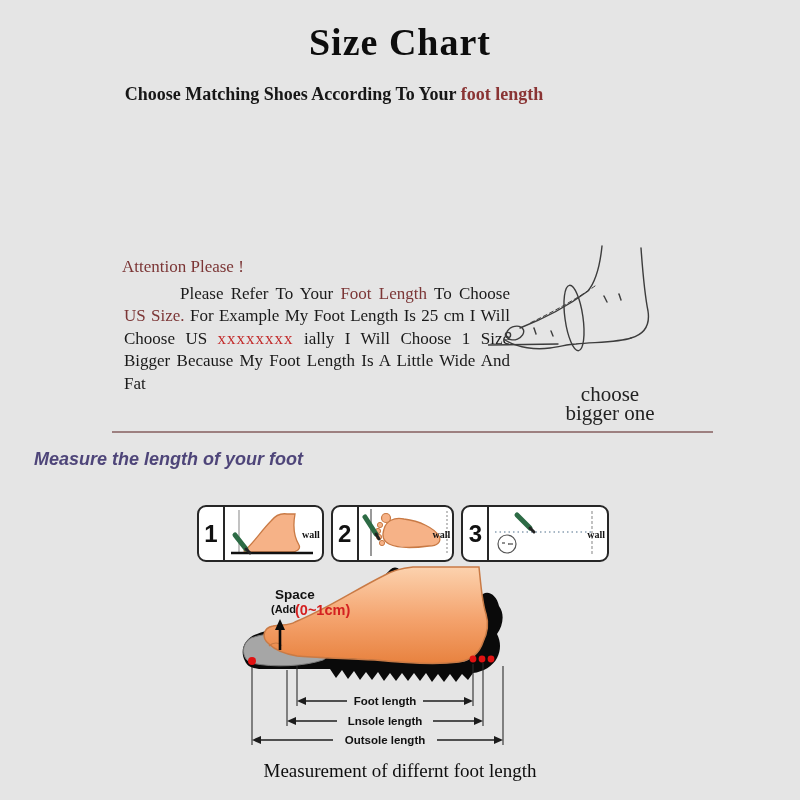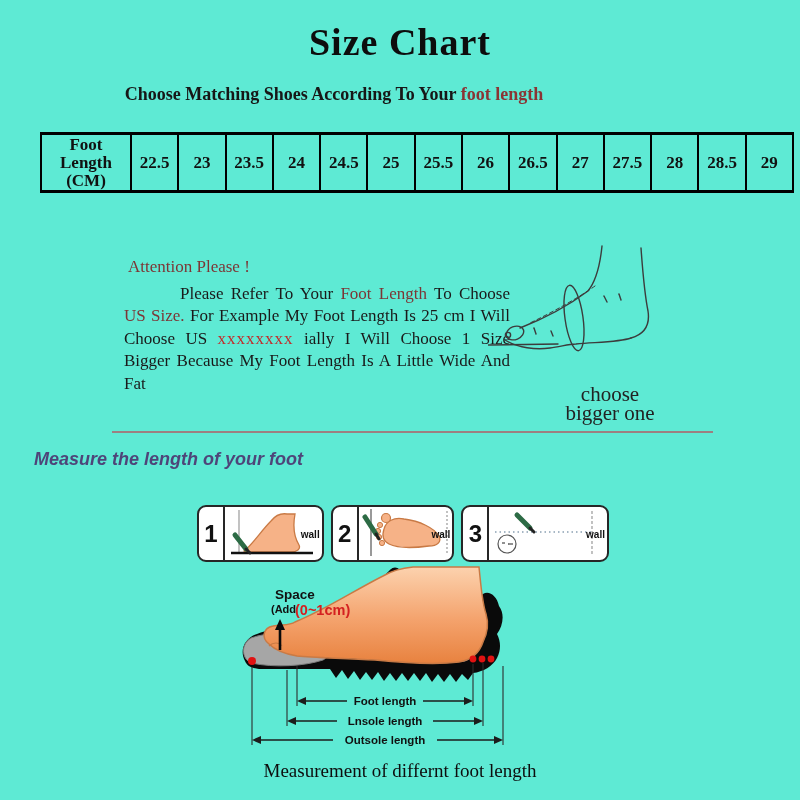--- a/index.html
+++ b/index.html
@@ -1,36 +1,36 @@
 <!DOCTYPE html>
 <html><head>
 <meta charset="utf-8">
 <style>
   html,body{margin:0;padding:0;background:#ffffff;}
-  #canvas{position:relative;width:800px;height:800px;background:#5eead4;overflow:hidden;
+  #canvas{position:relative;width:800px;height:800px;background:#e5e5e5;overflow:hidden;
           font-family:"Liberation Serif",serif;color:#111;}
 
   .page-title{position:absolute;top:20px;left:0;width:800px;text-align:center;
     font-size:38px;font-weight:bold;letter-spacing:1px;color:#0d0d0d;}
   .subtitle{position:absolute;top:84px;left:0;width:668px;text-align:center;
     font-size:18px;font-weight:bold;color:#171717;}
   .subtitle .hl{color:#8a3434;}
 
   table.size-table{position:absolute;left:40px;top:132px;width:754px;
     border-collapse:collapse;table-layout:fixed;
     border-top:3px solid #000;border-bottom:3px solid #000;}
   table.size-table th,table.size-table td{border:2px solid #000;text-align:center;
     font-weight:bold;font-size:17px;font-family:"Liberation Serif",serif;padding:0;}
   table.size-table tr.r1{height:44px;}
   table.size-table tr.r2{height:58px;}
   table.size-table th{line-height:18px;}
 
   .attention{position:absolute;left:120px;top:256px;width:394px;
     font-size:17px;line-height:22.5px;color:#1a1a1a;}
-  .attention .att-head{color:#7c3636;margin:0 0 2px 8px;}
+  .attention .att-head{color:#7c3636;margin:0 0 2px 2px;}
   .attention p{margin:4px;text-align:justify;text-indent:56px;}
   .dkred{color:#7c3636;}
   .xs{color:#c22a2a;letter-spacing:1px;}
 
   .foot-sketch{position:absolute;left:488px;top:236px;width:205px;height:134px;}
   .choose-bigger{position:absolute;left:540px;top:385px;width:140px;text-align:center;
     font-size:21px;line-height:19px;color:#222;}
 
   .divider{position:absolute;left:112px;top:431px;width:601px;height:2px;background:#9d8080;}
 
@@ -41,21 +41,21 @@
   .steps{position:absolute;left:197px;top:505px;width:412px;display:flex;gap:7px;}
   .step-box{position:relative;height:57px;border:2.5px solid #262626;border-radius:9px;
     background:#fff;display:flex;align-items:stretch;box-sizing:border-box;}
   .step-box.b1{width:127px;} .step-box.b2{width:124px;} .step-box.b3{width:148px;}
   .step-num{width:24px;display:flex;align-items:center;justify-content:center;
     font-family:"Liberation Sans",sans-serif;font-weight:bold;font-size:24px;color:#111;
     border-right:2px solid #262626;}
   .step-art{position:relative;flex:1;}
   .step-art svg{position:absolute;left:0;top:0;}
   .wall-label{position:absolute;right:2px;top:50%;transform:translateY(-50%);
-    font-family:Liberation Sans, sans-serif;font-weight:bold;font-size:10px;color:#111;}
+    font-family:Liberation Serif, serif;font-weight:bold;font-size:10px;color:#111;}
 
   .big-diagram{position:absolute;left:235px;top:566px;width:345px;height:192px;}
   .svg-label{font-family:"Liberation Sans",sans-serif;font-weight:bold;}
 
   .caption{position:absolute;top:760px;left:0;width:800px;text-align:center;
     font-size:19px;font-weight:normal;color:#0d0d0d;}
 </style>
 </head>
 <body>
 
@@ -63,37 +63,20 @@
 
   <div class="page-title">Size Chart</div>
 
   <div class="subtitle"><span>Choose Matching Shoes According To Your </span><span class="hl">foot length</span></div>
 
   <table class="size-table">
     <colgroup>
         <col style="width:90px">
       </colgroup>
     <tbody>
-    <tr class="r2">
-      <th>Foot Length (CM)</th>
-      <td>22.5</td>
-      <td>23</td>
-      <td>23.5</td>
-      <td>24</td>
-      <td>24.5</td>
-      <td>25</td>
-      <td>25.5</td>
-      <td>26</td>
-      <td>26.5</td>
-      <td>27</td>
-      <td>27.5</td>
-      <td>28</td>
-      <td>28.5</td>
-      <td>29</td>
-    </tr>
   </tbody>
     </table>
 
   <div class="attention">
     <div class="att-head">Attention Please !</div>
     <p><span>Please Refer To Your </span><span class="dkred">Foot Length</span><span> To Choose </span><span class="dkred">US Size.</span><span> For Example My Foot Length Is 25 cm I Will Choose US </span><span class="xs">xxxxxxxx</span><span> ially I Will Choose 1 Size Bigger Because My Foot Length Is A Little Wide And Fat</span></p>
   </div>
 
   <svg class="foot-sketch" viewBox="0 0 205 134" fill="none" stroke="#3c3c3c" stroke-width="1.4" stroke-linecap="round">
     <path d="M 0,109 L 70,108"></path>

